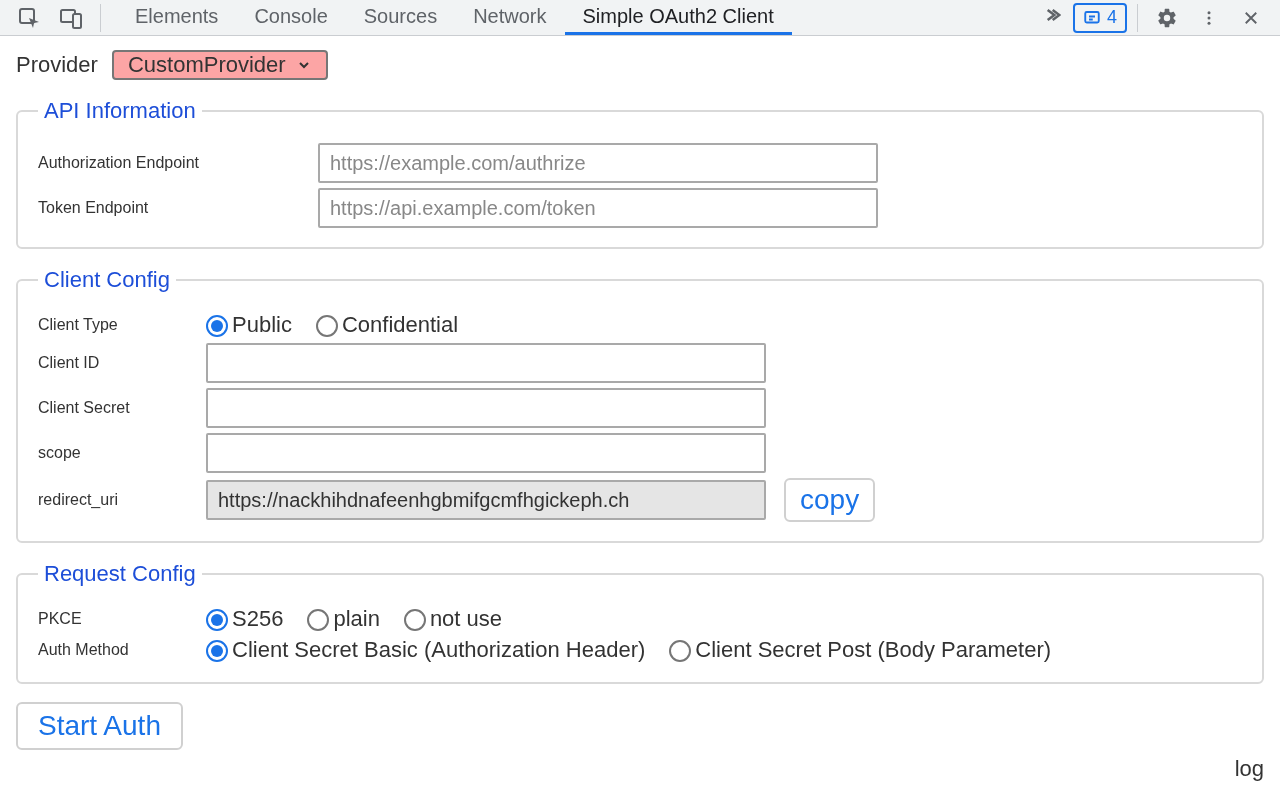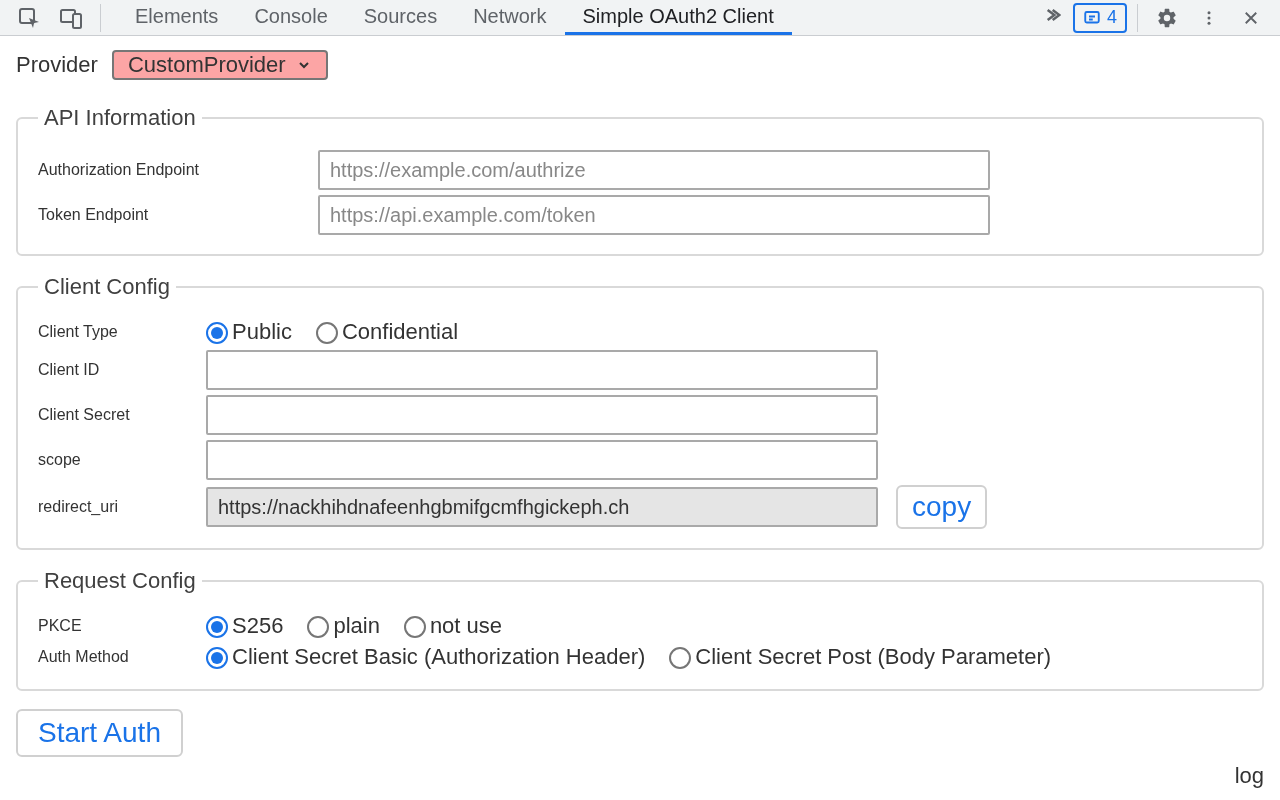--- a/index.html
+++ b/index.html
@@ -39,39 +39,39 @@
   .tb-right { display: flex; align-items: center; gap: 4px; margin-left: auto; }
   .more-chevron { color: #5f6368; font-size: 18px; padding: 0 8px; }
   .badge {
     display: flex; align-items: center; gap: 6px;
     border: 2px solid #1a73e8; border-radius: 4px;
     padding: 2px 8px; color: #1a73e8; font-size: 18px;
     height: 30px;
   }
   .badge svg { display:block; }
   .panel-body { padding: 14px 16px; }
-  .provider-row { display: flex; align-items: center; gap: 14px; margin-bottom: 25px; }
+  .provider-row { display: flex; align-items: center; gap: 14px; margin-bottom: 18px; }
   .provider-row label { font-size: 22px; color: #333; }
   .select-wrap {
     border: 2px solid #767676; border-radius: 4px;
     padding: 0 14px; font-size: 22px; display: flex; align-items: center; gap: 10px;
     background: #fca5a5; cursor: pointer;
   }
   .select-wrap svg { display:block; }
 
   fieldset {
     border: 2px solid #d9d9d9; border-radius: 6px;
     margin: 0 0 18px 0; padding: 14px 20px;
   }
-  fieldset legend { padding: 0 6px; color: #404040; font-size: 22px; }
+  fieldset legend { padding: 0 6px; color: #1d4ed8; font-size: 22px; }
   .row { display: flex; align-items: center; margin: 5px 0; }
   .row .lbl { width: 280px; font-size: 16px; color: #333; }
   .cfg .row .lbl { width: 168px; }
   .text-input {
-    width: 672px; height: 40px;
+    width: 560px; height: 40px;
     border: 2px solid #a9a9a9; border-radius: 2px;
     padding: 4px 10px; font-size: 20px; color: #555;
   }
   .text-input::placeholder { color: #888; }
   .text-input.readonly { background: #e5e5e5; color: #333; }
   .radio-group { display: flex; align-items: center; gap: 10px; font-size: 22px; }
   .radio {
     width: 22px; height: 22px; border: 2px solid #767676; border-radius: 50%;
     display: inline-flex; align-items: center; justify-content: center; background: #fff; cursor: pointer;
     margin-right: 4px; position: relative; top: 3px;

